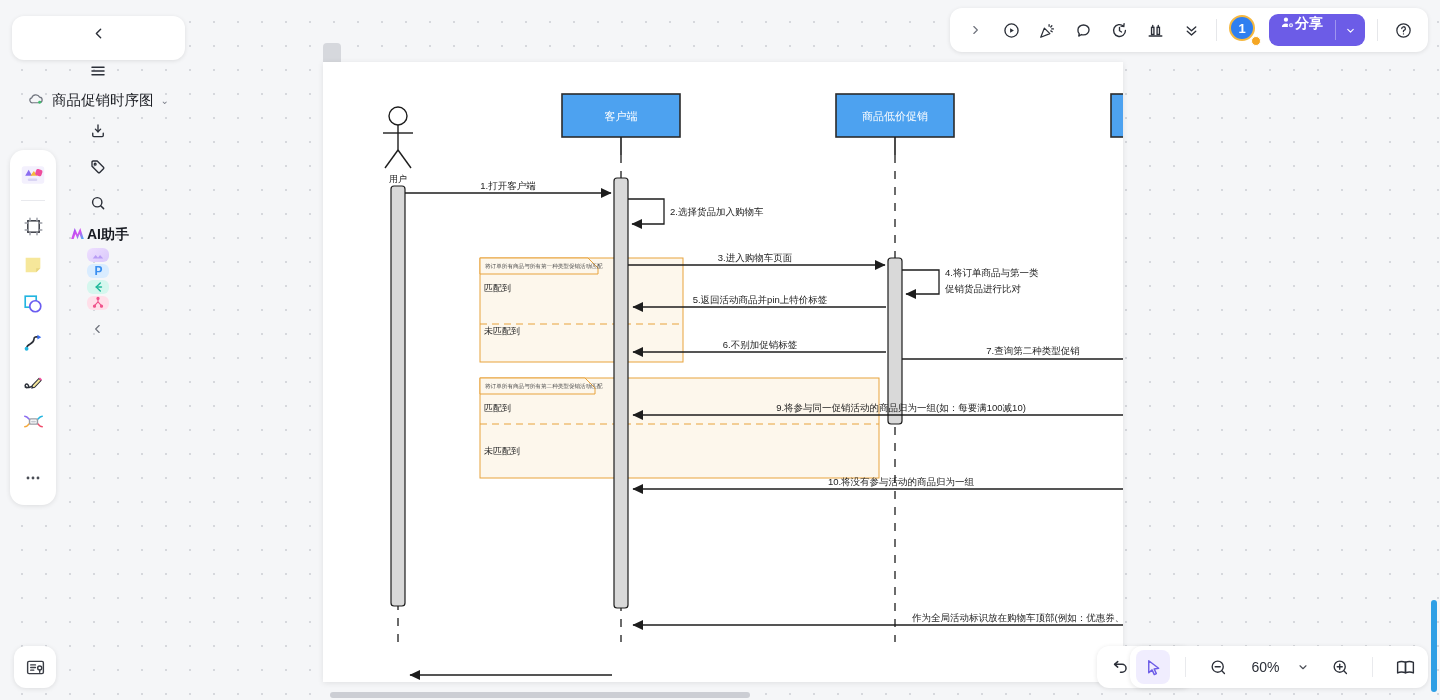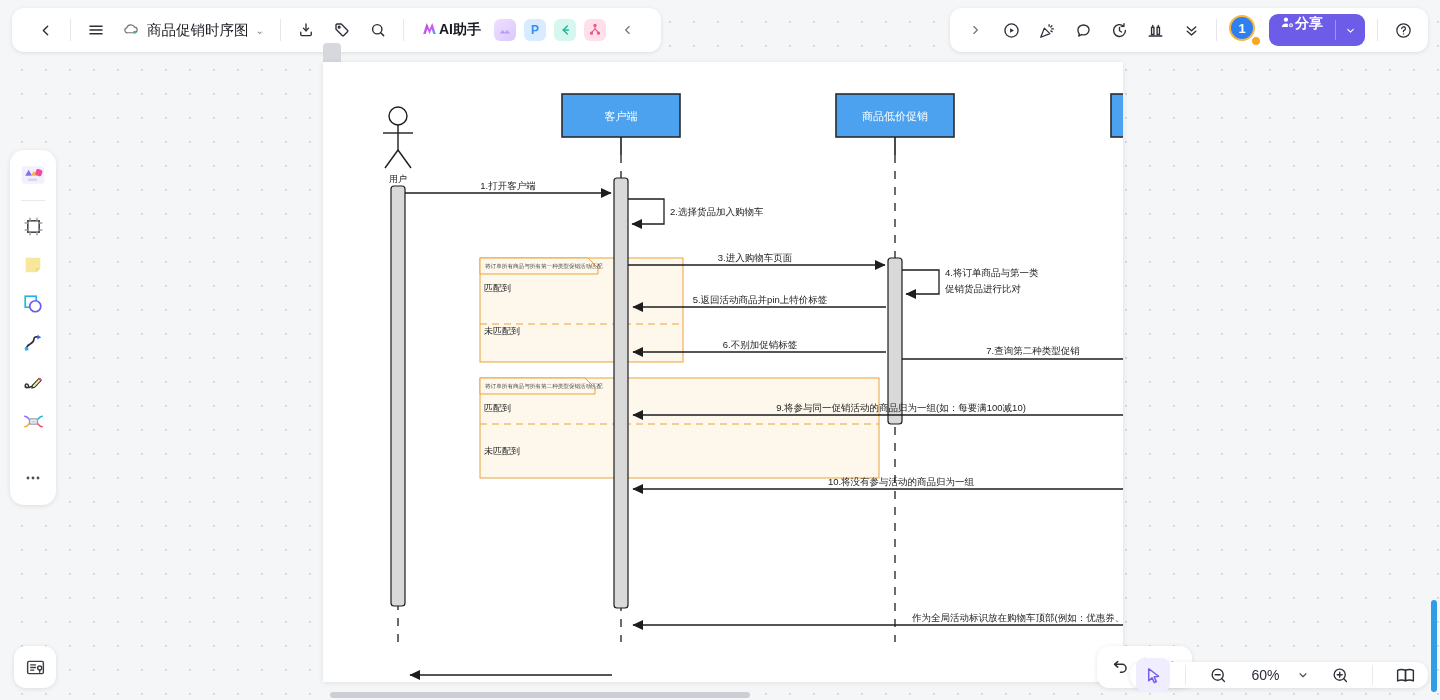--- a/index.html
+++ b/index.html
@@ -16,28 +16,29 @@
     position: relative;
     width: 1440px; height: 700px;
     background-color: #f5f6f8;
     background-image: radial-gradient(circle, #d6d8dd 1px, transparent 1.1px);
     background-size: 24px 24px;
     background-position: 10px 10px;
   }
 
   
   .topbar {
-    position: absolute; top: 8px; left: 12px;
+    position: absolute; top: 16px; left: 12px;
     height: 44px;
     background: #ffffff;
     border-radius: 12px;
     box-shadow: 0 1px 4px rgba(0,0,0,.10);
     display: flex; align-items: center;
-    padding: 0 16px;
+    padding: 0 8px;
     gap: 2px;
+    flex-direction: column;
   }
   .tb-btn {
     width: 34px; height: 34px;
     border-radius: 8px;
     display: flex; align-items: center; justify-content: center;
     color: #2b2f38;
     cursor: pointer;
     flex: 0 0 auto;
   }
   .tb-sep { width: 1px; height: 22px; background: #e6e7ea; margin: 0 6px; }
@@ -134,21 +135,21 @@
 
   
   .undo-card {
     position: absolute; right: 248px; bottom: 12px;
     height: 42px; background: #fff; border-radius: 12px;
     box-shadow: 0 1px 5px rgba(0,0,0,.10);
     display: flex; align-items: center; padding: 0 6px; gap: 2px;
   }
   .zoom-card {
     position: absolute; right: 12px; bottom: 12px;
-    height: 26px; background: #fff; border-radius: 12px;
+    height: 42px; background: #fff; border-radius: 12px;
     box-shadow: 0 1px 5px rgba(0,0,0,.10);
     display: flex; align-items: center; padding: 0 6px; gap: 10px;
   }
   .zoom-val {
     font-size: 14px; color: #2b2f38; padding: 0 3px 0 6px;
     min-width: 38px; text-align: center; cursor: pointer;
   }
   .mini-sep { width: 1px; height: 20px; background: #e9eaed; margin: 0 5px; }
   .disabled { opacity: .32; cursor: default; }
 

